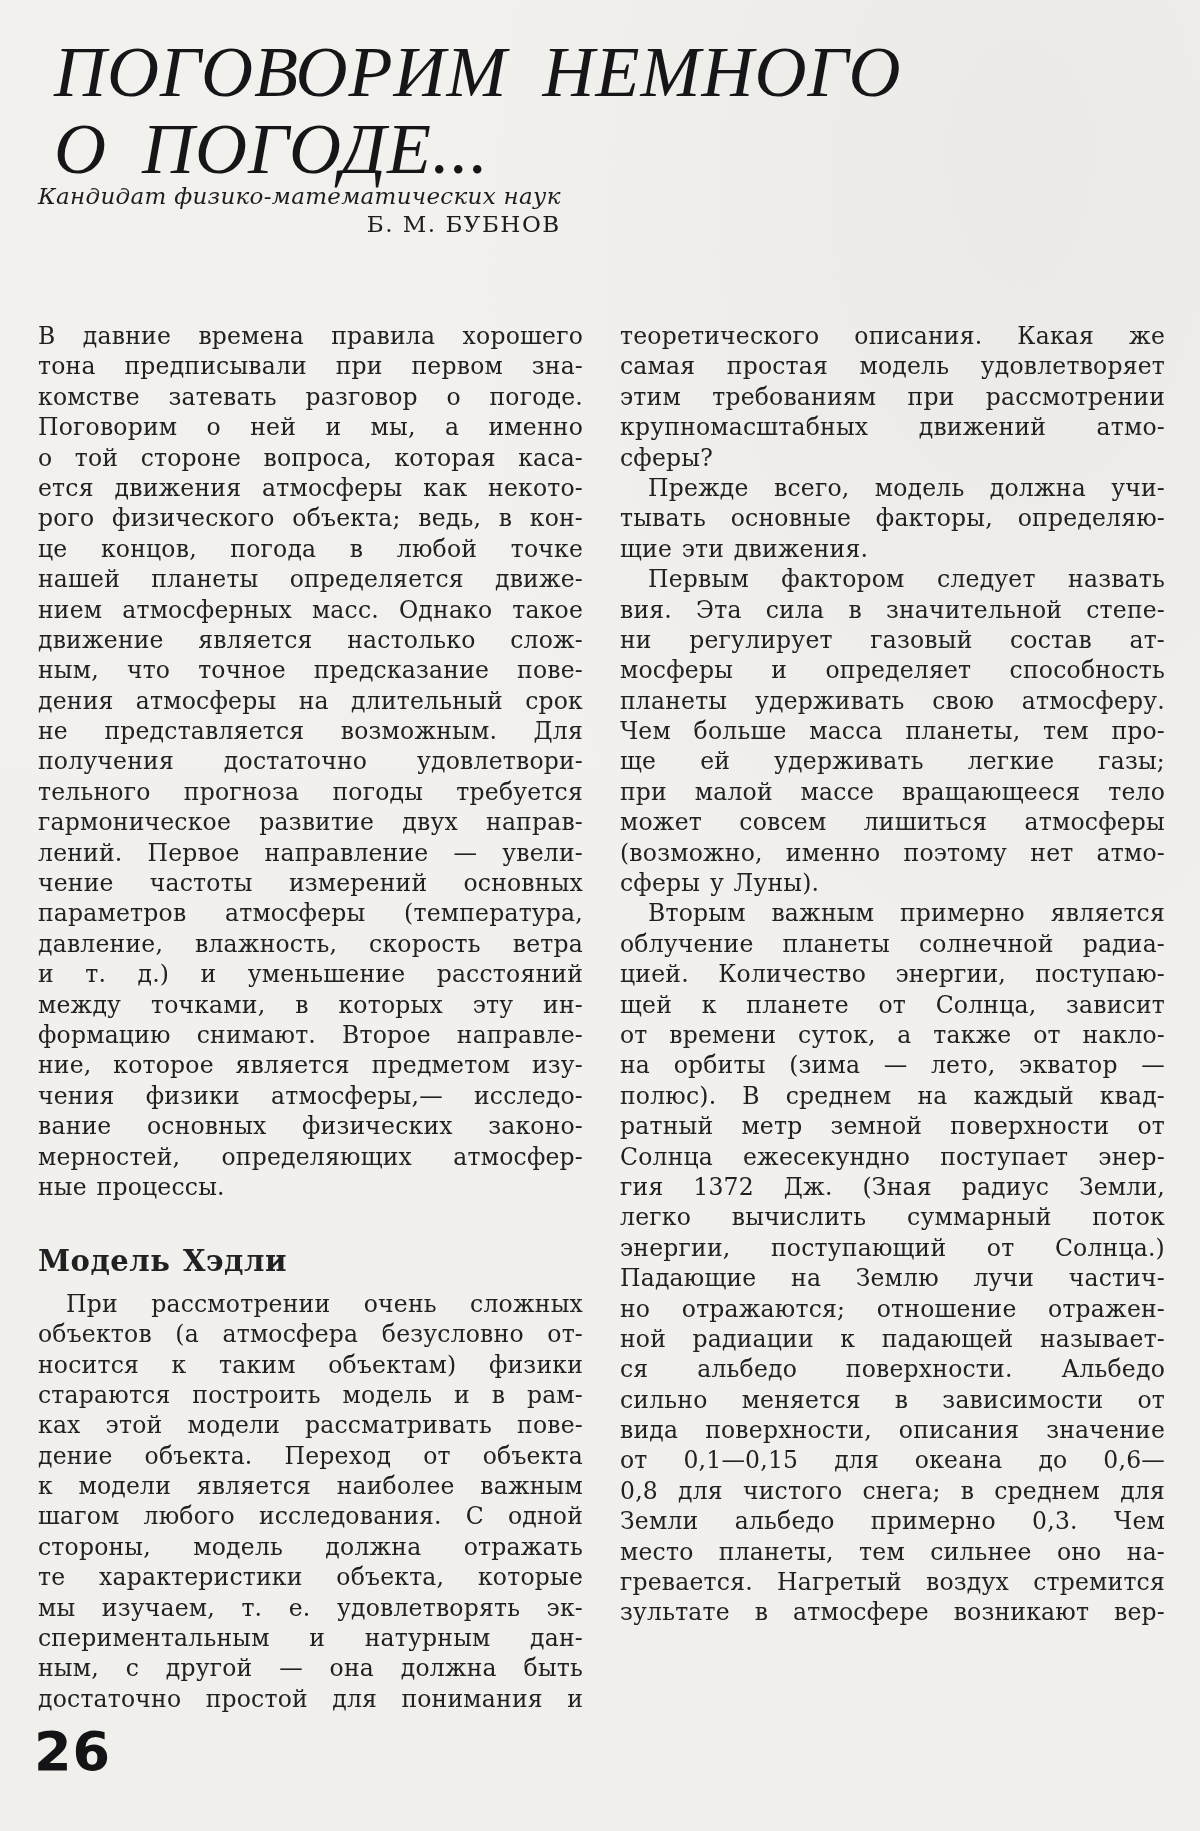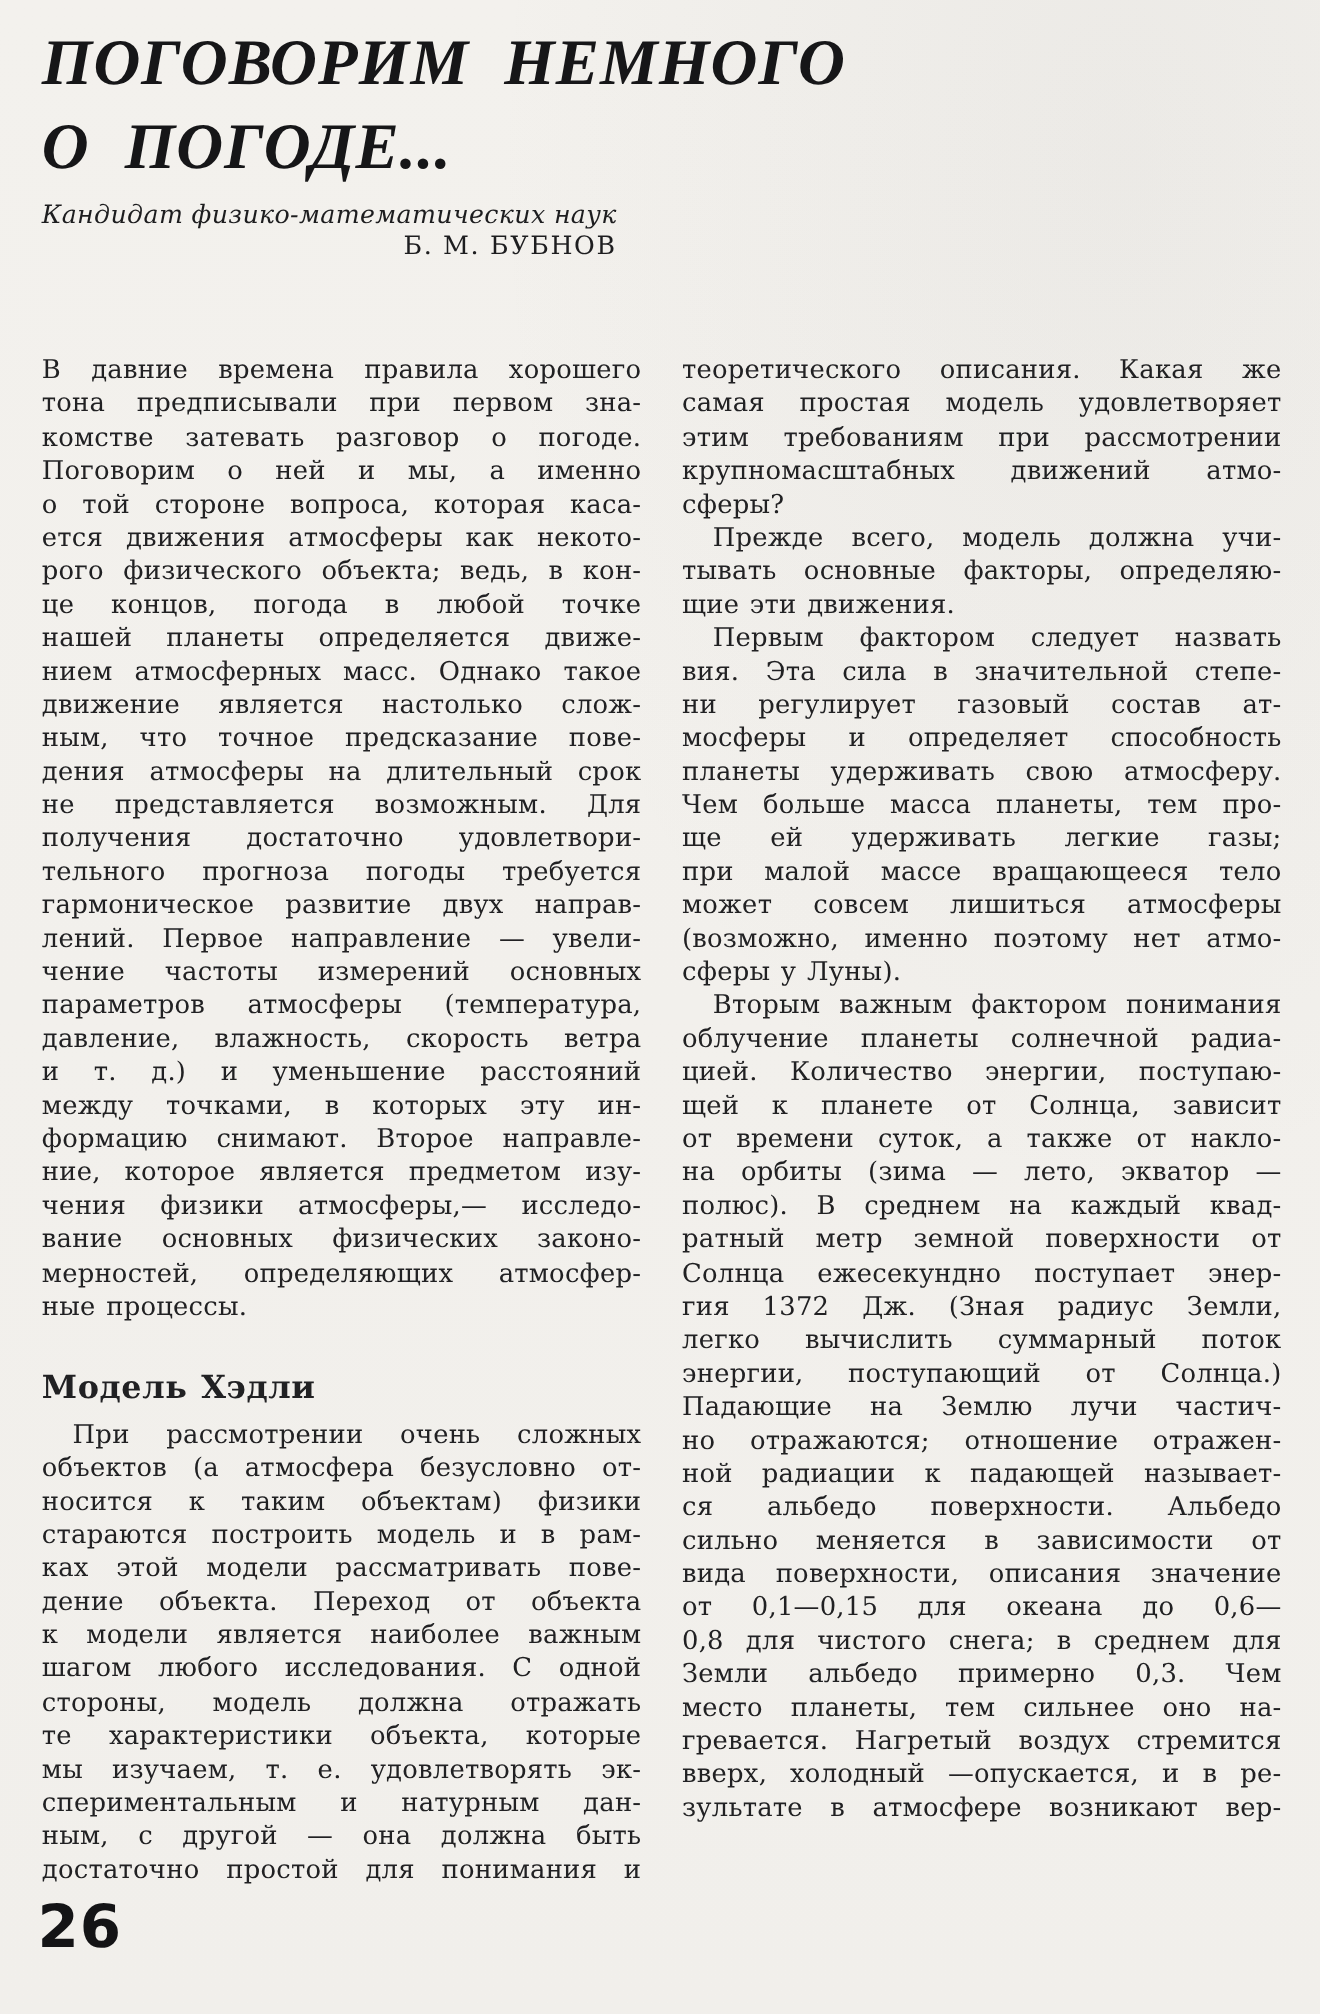--- a/index.html
+++ b/index.html
@@ -11,24 +11,24 @@
   .page {
     position: relative;
     width: 1200px; height: 1831px;
     background: #f2f0ec;
     background-image: radial-gradient(ellipse at 85% 8%, rgba(120,120,120,0.06), rgba(0,0,0,0) 40%),
                       linear-gradient(180deg, #f3f1ed 0%, #f1efeb 100%);
     color: #1c1c1e;
   }
   .title {
     position: absolute; left: 38px; top: 18px;
-    margin: 0;
+    margin: 16px;
     font-family: "Liberation Serif", serif;
-    font-style: italic; font-weight: bold;
-    font-size: 59px; line-height: 77px;
+    font-style: italic; font-weight: normal;
+    font-size: 72px; line-height: 77px;
     letter-spacing: 1px; word-spacing: 16px;
     color: #161618;
     white-space: nowrap;
   }
   .title .tl { display: block; }
   .author {
     position: absolute; left: 38px; top: 182px;
     font-size: 23px; line-height: 28px;
     color: #1d1d1f;
     text-align: right;
@@ -139,21 +139,21 @@
       <div class="bodyline">вия. Эта сила в значительной степе-</div>
       <div class="bodyline">ни регулирует газовый состав ат-</div>
       <div class="bodyline">мосферы и определяет способность</div>
       <div class="bodyline">планеты удерживать свою атмосферу.</div>
       <div class="bodyline">Чем больше масса планеты, тем про-</div>
       <div class="bodyline">ще ей удерживать легкие газы;</div>
       <div class="bodyline">при малой массе вращающееся тело</div>
       <div class="bodyline">может совсем лишиться атмосферы</div>
       <div class="bodyline">(возможно, именно поэтому нет атмо-</div>
       <div class="bodyline end">сферы у Луны).</div>
-      <div class="bodyline indent">Вторым важным фактором понимания</div>
+      <div class="bodyline indent">Вторым важным примерно является</div>
       <div class="bodyline">облучение планеты солнечной радиа-</div>
       <div class="bodyline">цией. Количество энергии, поступаю-</div>
       <div class="bodyline">щей к планете от Солнца, зависит</div>
       <div class="bodyline">от времени суток, а также от накло-</div>
       <div class="bodyline">на орбиты (зима — лето, экватор —</div>
       <div class="bodyline">полюс). В среднем на каждый квад-</div>
       <div class="bodyline">ратный метр земной поверхности от</div>
       <div class="bodyline">Солнца ежесекундно поступает энер-</div>
       <div class="bodyline">гия 1372 Дж. (Зная радиус Земли,</div>
       <div class="bodyline">легко вычислить суммарный поток</div>
@@ -162,18 +162,17 @@
       <div class="bodyline">но отражаются; отношение отражен-</div>
       <div class="bodyline">ной радиации к падающей называет-</div>
       <div class="bodyline">ся альбедо поверхности. Альбедо</div>
       <div class="bodyline">сильно меняется в зависимости от</div>
       <div class="bodyline">вида поверхности, описания значение</div>
       <div class="bodyline">от 0,1—0,15 для океана до 0,6—</div>
       <div class="bodyline">0,8 для чистого снега; в среднем для</div>
       <div class="bodyline">Земли альбедо примерно 0,3. Чем</div>
       <div class="bodyline">место планеты, тем сильнее оно на-</div>
       <div class="bodyline">гревается. Нагретый воздух стремится</div>
-      <div class="bodyline">вверх, холодный —опускается, и в ре-</div>
       <div class="bodyline">зультате в атмосфере возникают вер-</div>
     </div>
 
   <div class="pagenum">26</div>
 </div>
 
 </body></html>

